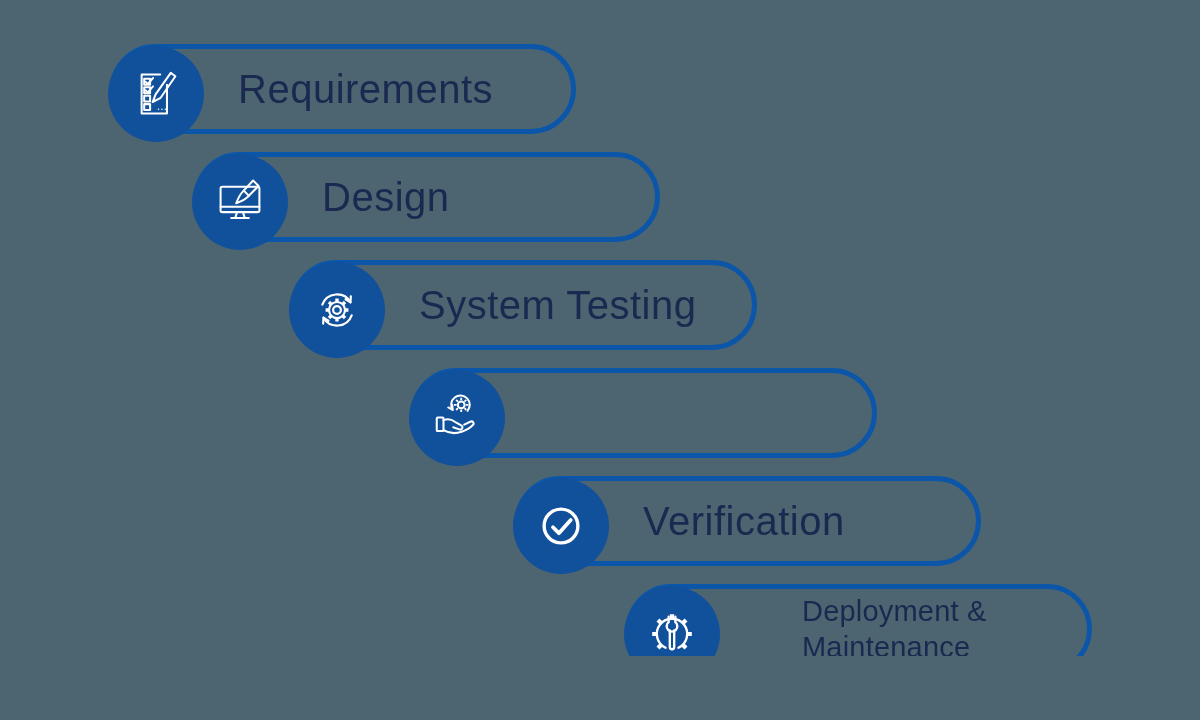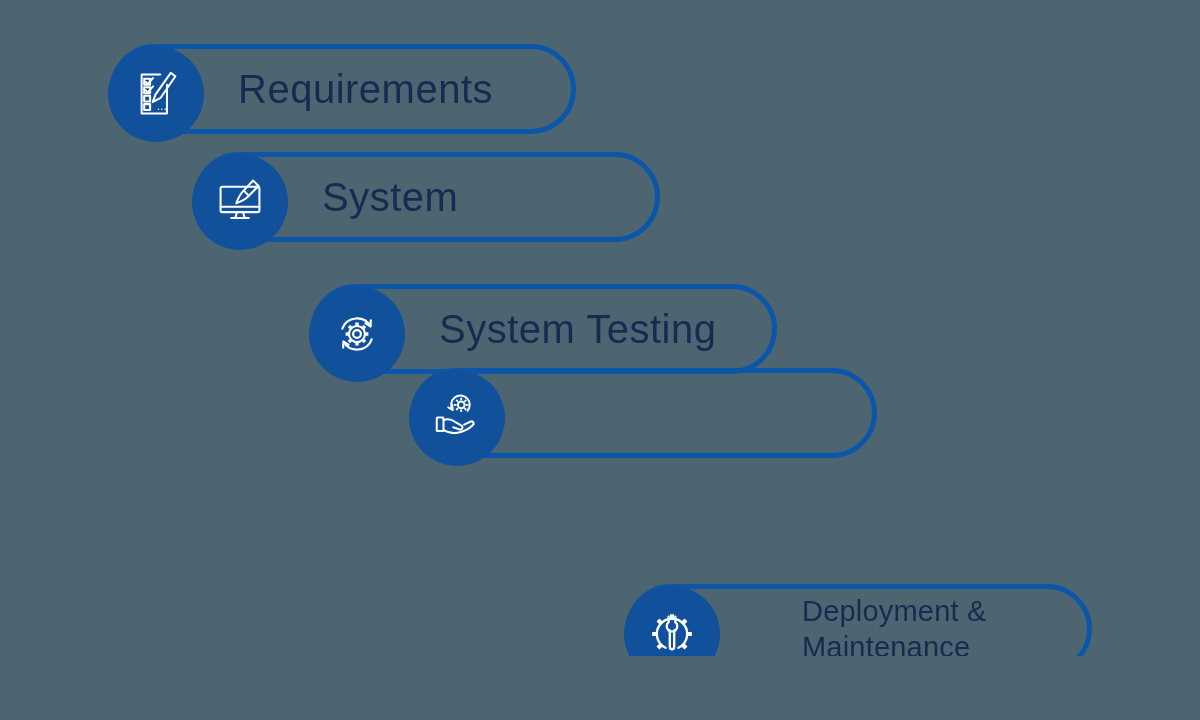--- a/index.html
+++ b/index.html
@@ -7,21 +7,21 @@
     background:var(--background,#4d6571);
     font-family:"Liberation Sans", sans-serif;
   }
   .canvas{
     position:relative;width:1200px;height:656px;overflow:hidden;
     background:var(--background,#4d6571);
   }
   .stage{position:absolute;width:466px;height:90px;}
   .s1{left:110px;top:44px;}
   .s2{left:194px;top:152px;}
-  .s3{left:311px;top:260px;margin-top:24px;}
+  .s3{left:291px;top:260px;}
   .s4{left:411px;top:368px;}
   .s5{left:515px;top:476px;}
   .s6{left:626px;top:584px;}
   .pill{
     position:absolute;inset:0;
     border:5px solid var(--pill-border,#0c56a9);
     border-radius:46px;
     background:transparent;
   }
   .badge{
@@ -71,21 +71,21 @@
     <div class="badge">
       <svg class="icon" viewBox="0 0 64 64" fill="none" stroke="currentColor" stroke-width="2.4" stroke-linecap="round" stroke-linejoin="round">
         <rect x="9" y="14" width="46" height="30" rx="2"></rect>
         <path d="M9 37.5 H55"></path>
         <path d="M28.5 44 L26.5 50.5 M35.5 44 L37.5 50.5"></path>
         <path d="M21.5 51 H42.5"></path>
         <path d="M47.5 6.5 L54 13 L41 26 C37.5 29.5 32.5 31.5 27.5 33.5 C29.5 28.5 31.5 23.5 35 20 Z"></path>
         <path d="M36.5 18.5 L42.5 24.5"></path>
       </svg>
     </div>
-    <div class="label">System</div>
+    <div class="label">Design</div>
   </div>
 
   <div class="stage s3">
     <div class="pill"></div>
     <div class="badge">
       <svg class="icon" viewBox="0 0 64 64" fill="none" stroke="currentColor" stroke-width="2.6" stroke-linecap="round" stroke-linejoin="round">
         <circle cx="32" cy="32" r="4.6"></circle>
         <circle cx="32" cy="32" r="9.5"></circle>
         <path stroke-width="4" stroke-linecap="butt" d="M41.5 32 H45.5 M38.7 38.7 L41.5 41.5 M32 41.5 V45.5 M25.3 38.7 L22.5 41.5 M22.5 32 H18.5 M25.3 25.3 L22.5 22.5 M32 22.5 V18.5 M38.7 25.3 L41.5 22.5"></path>
         <path d="M14.6 25.7 A18.5 18.5 0 0 1 48 22.8"></path>
@@ -105,20 +105,30 @@
         <path d="M16 34.5 C21 32.5 25.5 33.5 29.5 36.5 L36.5 40.5 C40 42.3 38.3 46.8 34.6 45.5 L27.5 43"></path>
         <path d="M16 46.5 C22 50 30.5 50.7 37.5 48.3 C43.5 46.2 48 43.2 50.8 40.3 C53 38 50.7 35 47.7 36.4 L40.5 39.8"></path>
         <circle cx="37" cy="16.5" r="4"></circle>
         <path stroke-width="2.2" stroke-linecap="butt" d="M42.5 16.5 H45.5 M40.9 20.4 L43 22.5 M37 22 V25 M33.1 20.4 L31 22.5 M31.5 16.5 H28.5 M33.1 12.6 L31 10.5 M37 11 V8 M40.9 12.6 L43 10.5"></path>
         <path d="M44.5 23.5 A11 11 0 1 0 26.8 22.3"></path>
         <path d="M26.8 22.3 L21.6 19.5 M26.8 22.3 L26.4 16.4"></path>
       </svg>
     </div>
   </div>
 
+  <div class="stage s5">
+    <div class="pill"></div>
+    <div class="badge">
+      <svg class="icon" viewBox="0 0 64 64" fill="none" stroke="currentColor" stroke-width="4" stroke-linecap="round" stroke-linejoin="round">
+        <circle cx="32" cy="32" r="20"></circle>
+        <path stroke-width="4.5" d="M22.5 33.5 L29.5 40.5 L43.5 25"></path>
+      </svg>
+    </div>
+    <div class="label">Verification</div>
+  </div>
 
   <div class="stage s6">
     <div class="pill"></div>
     <div class="badge">
       <svg class="icon" viewBox="0 0 64 64" fill="none" stroke="currentColor" stroke-width="2.8" stroke-linecap="round" stroke-linejoin="round">
         <path d="M24.4 48.3 A18 18 0 1 1 39.6 48.3"></path>
         <path stroke-width="5" stroke-linecap="butt" d="M32 14 V8.5 M44.7 19.3 L48.6 15.4 M50 32 H55.5 M44.7 44.7 L48.6 48.6 M14 32 H8.5 M19.3 19.3 L15.4 15.4 M19.3 44.7 L15.4 48.6"></path>
         <path d="M28 11.5 V18 A6.3 6.3 0 1 0 36 18 V11.5"></path>
         <path d="M29.4 27.8 V47.5 A2.6 2.6 0 0 0 34.6 47.5 V27.8"></path>
       </svg>

